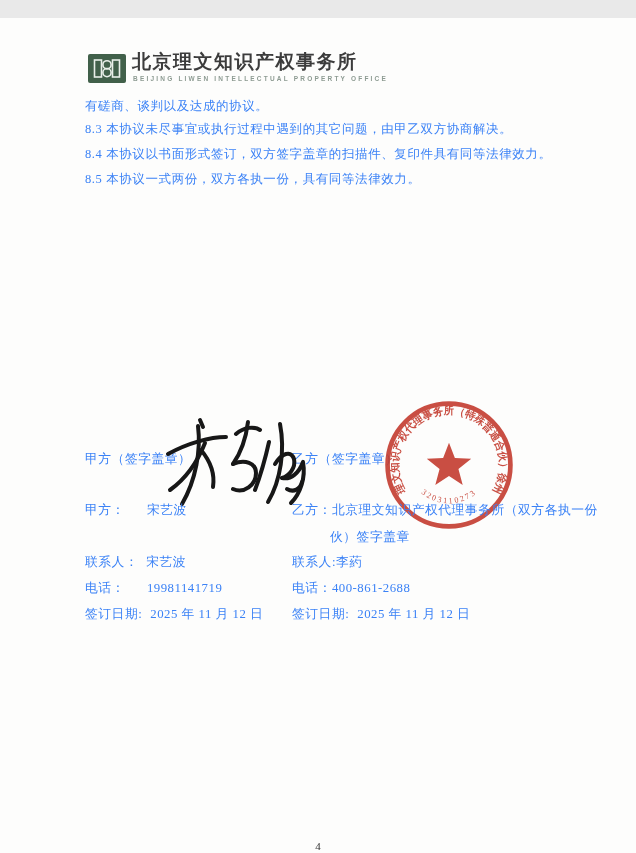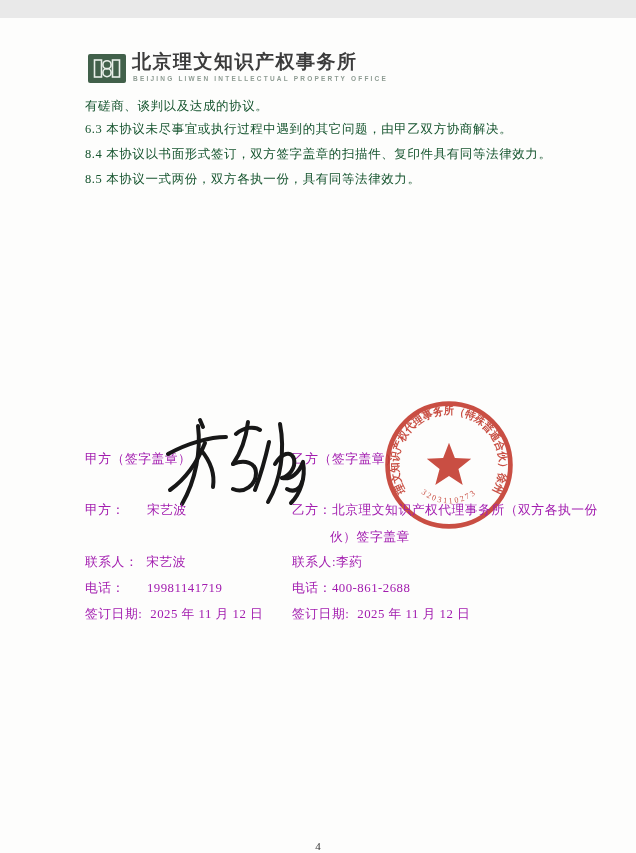--- a/index.html
+++ b/index.html
@@ -26,26 +26,26 @@
   }
   .company-name-en{
     left:133px;top:57px;
     font-family:"Liberation Sans","DejaVu Sans",sans-serif;
     font-size:6.5px;color:#8d9b92;letter-spacing:2.2px;
     white-space:nowrap;font-weight:700;
   }
   
   .clause{
     left:85px;
-    font-size:12.5px;color:#14532d;letter-spacing:0.6px;
+    font-size:12.5px;color:#3b82f6;letter-spacing:0.6px;
     white-space:nowrap;
   }
   
   .row-text{
-    font-size:12.8px;color:#a21caf;letter-spacing:0.5px;white-space:nowrap;font-family:Liberation Serif, serif;
+    font-size:12.8px;color:#3b82f6;letter-spacing:0.5px;white-space:nowrap;font-family:Liberation Serif, serif;
   }
   .col-a{left:85px;}
   .col-b{left:292px;}
   .gap-wide{display:inline-block;width:22px;}
   .gap-mid{display:inline-block;width:8px;}
   
   .sig-svg{left:148px;top:392px;width:162px;height:102px;}
   .sig-svg path{stroke:#171717;stroke-width:4;fill:none;stroke-linecap:round;stroke-linejoin:round;}
   
   .stamp-svg{left:383px;top:381px;width:132px;height:132px;opacity:0.88;}
@@ -65,21 +65,21 @@
       <rect x="6.5" y="6" width="7" height="17" fill="none" stroke="#e9efe9" stroke-width="1.6"></rect>
       <circle cx="19" cy="10.8" r="4.1" fill="none" stroke="#e9efe9" stroke-width="1.6"></circle>
       <circle cx="19" cy="18.6" r="4.1" fill="none" stroke="#e9efe9" stroke-width="1.6"></circle>
       <rect x="24.5" y="6" width="7" height="17" fill="none" stroke="#e9efe9" stroke-width="1.6"></rect>
     </svg>
   </div>
   <div class="abs company-name">北京理文知识产权事务所</div>
   <div class="abs company-name-en">BEIJING LIWEN INTELLECTUAL PROPERTY OFFICE</div>
 
   <div class="abs clause" style="top:80px;">有磋商、谈判以及达成的协议。</div>
-  <div class="abs clause" style="top:103px;">6.3 本协议未尽事宜或执行过程中遇到的其它问题，由甲乙双方协商解决。</div>
+  <div class="abs clause" style="top:103px;">8.3 本协议未尽事宜或执行过程中遇到的其它问题，由甲乙双方协商解决。</div>
   <div class="abs clause" style="top:128px;text-align:center;">8.4 本协议以书面形式签订，双方签字盖章的扫描件、复印件具有同等法律效力。</div>
   <div class="abs clause" style="top:153px;">8.5  本协议一式两份，双方各执一份，具有同等法律效力。</div>
 
   <div class="abs row-text col-a" style="top:433px;">甲方（签字盖章）</div>
   <div class="abs row-text col-b" style="top:433px;">乙方（签字盖章）</div>
 
   <svg class="abs sig-svg" viewBox="0 0 162 102">
     <path d="M 52,10 l 3,7"></path>
     <path d="M 20,44 C 40,33 62,27 78,27"></path>
     <path d="M 50,16 C 53,40 48,70 34,94"></path>

